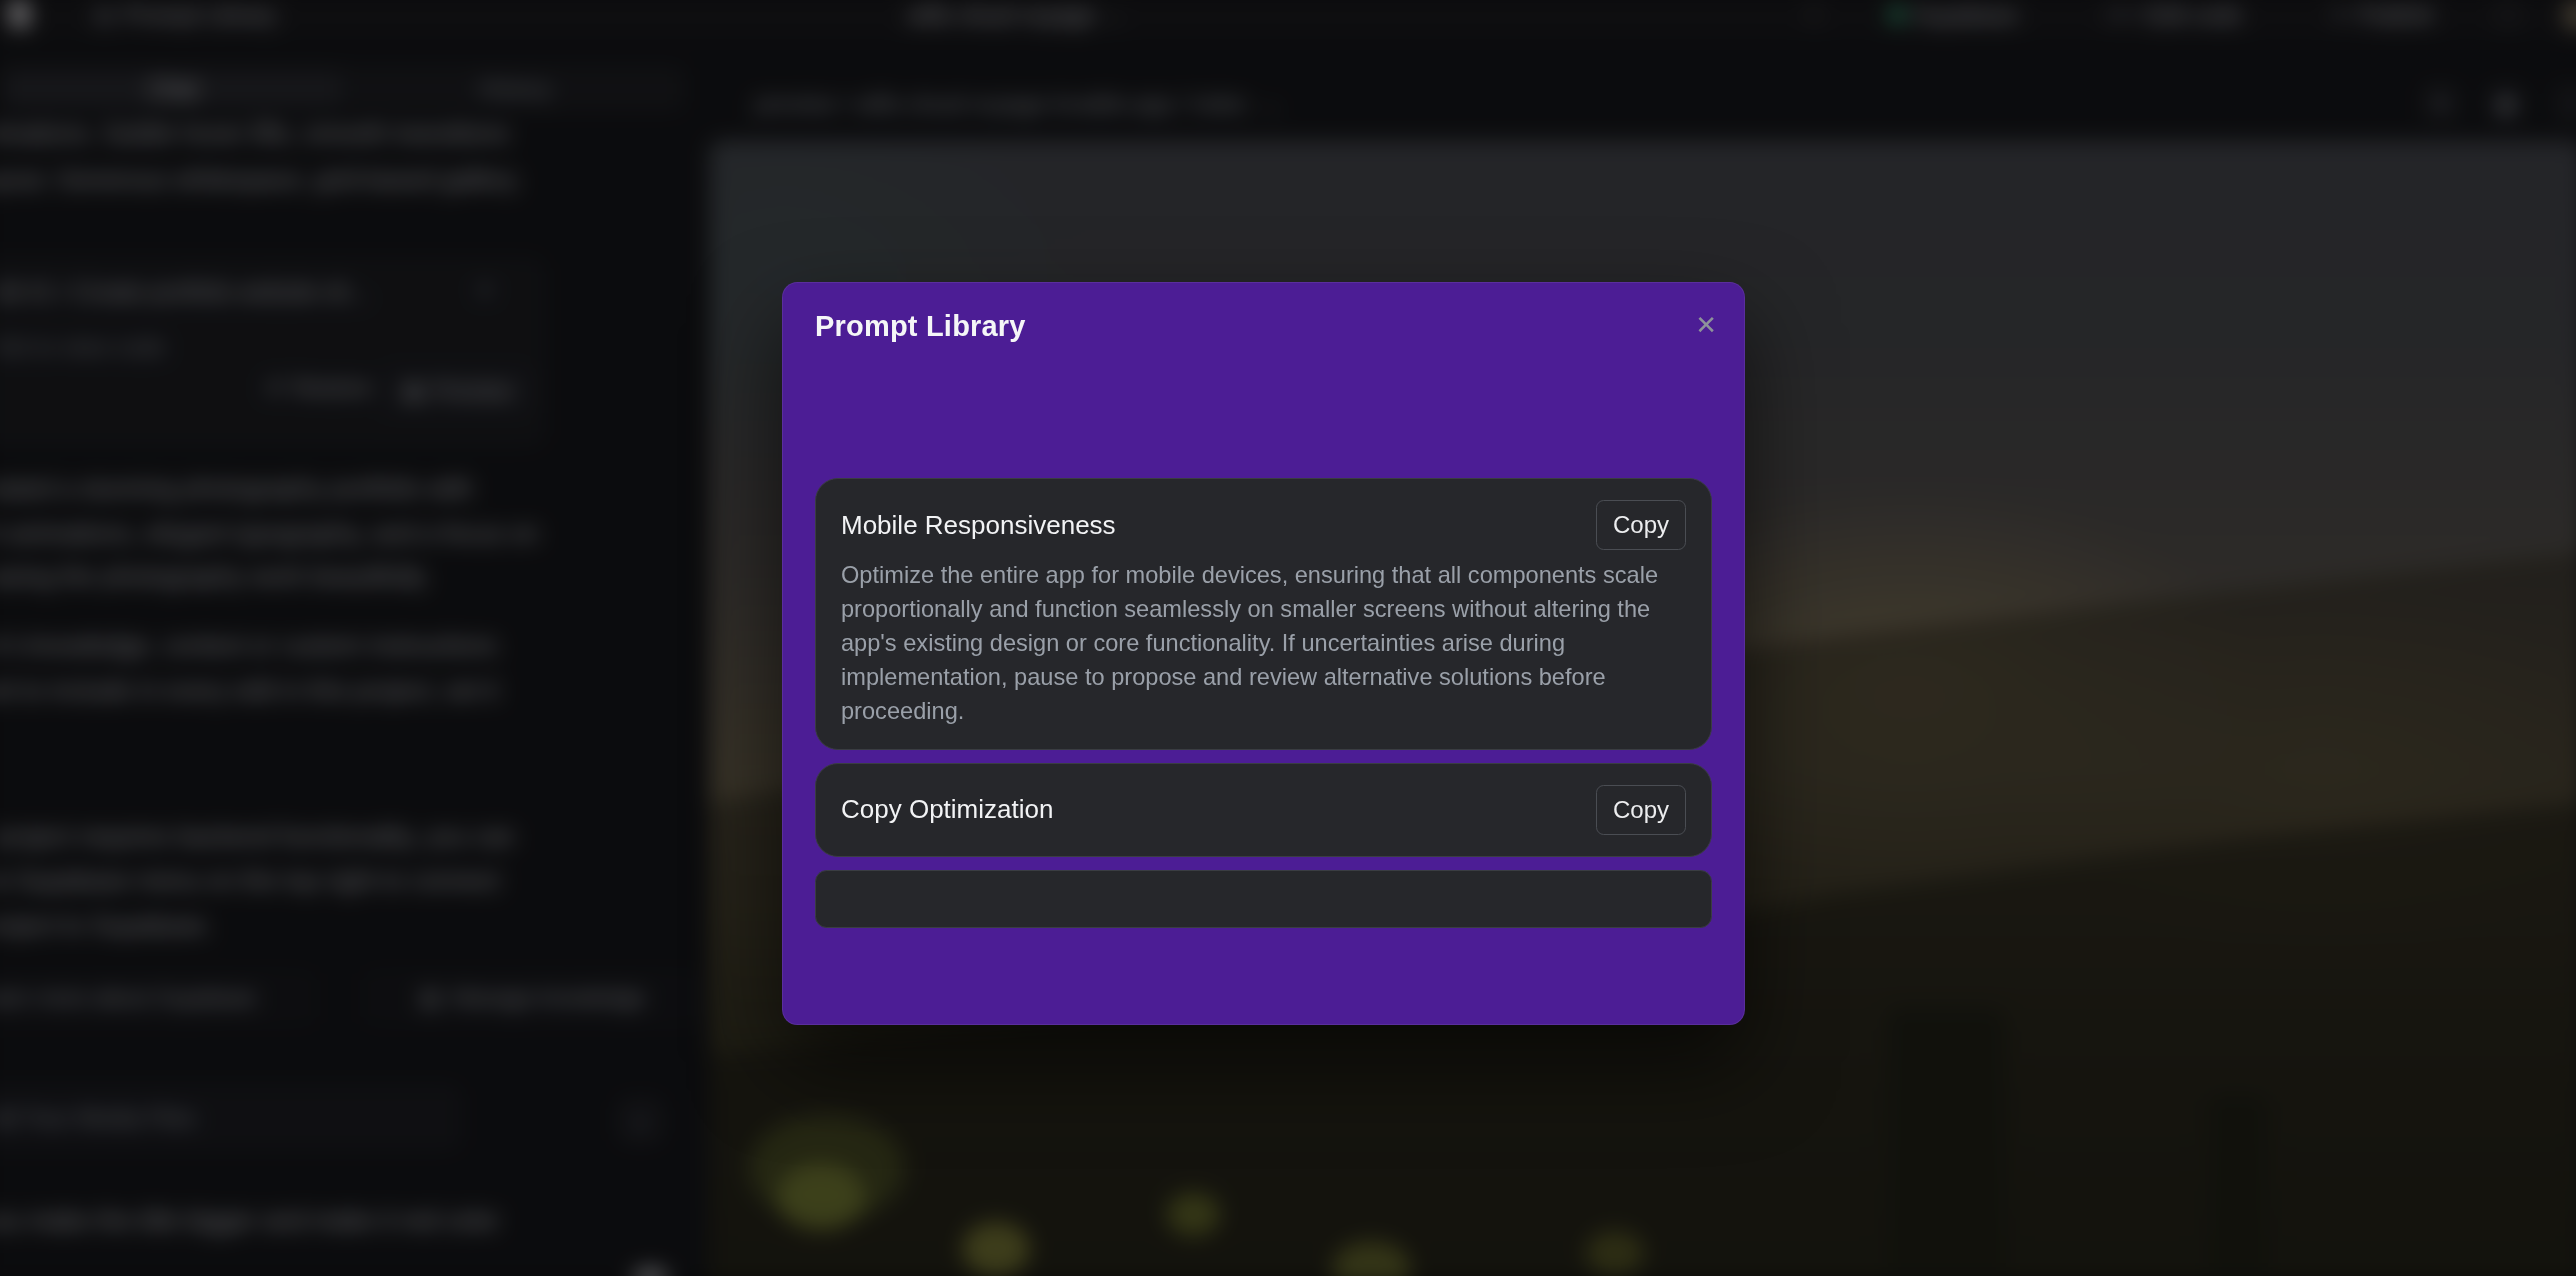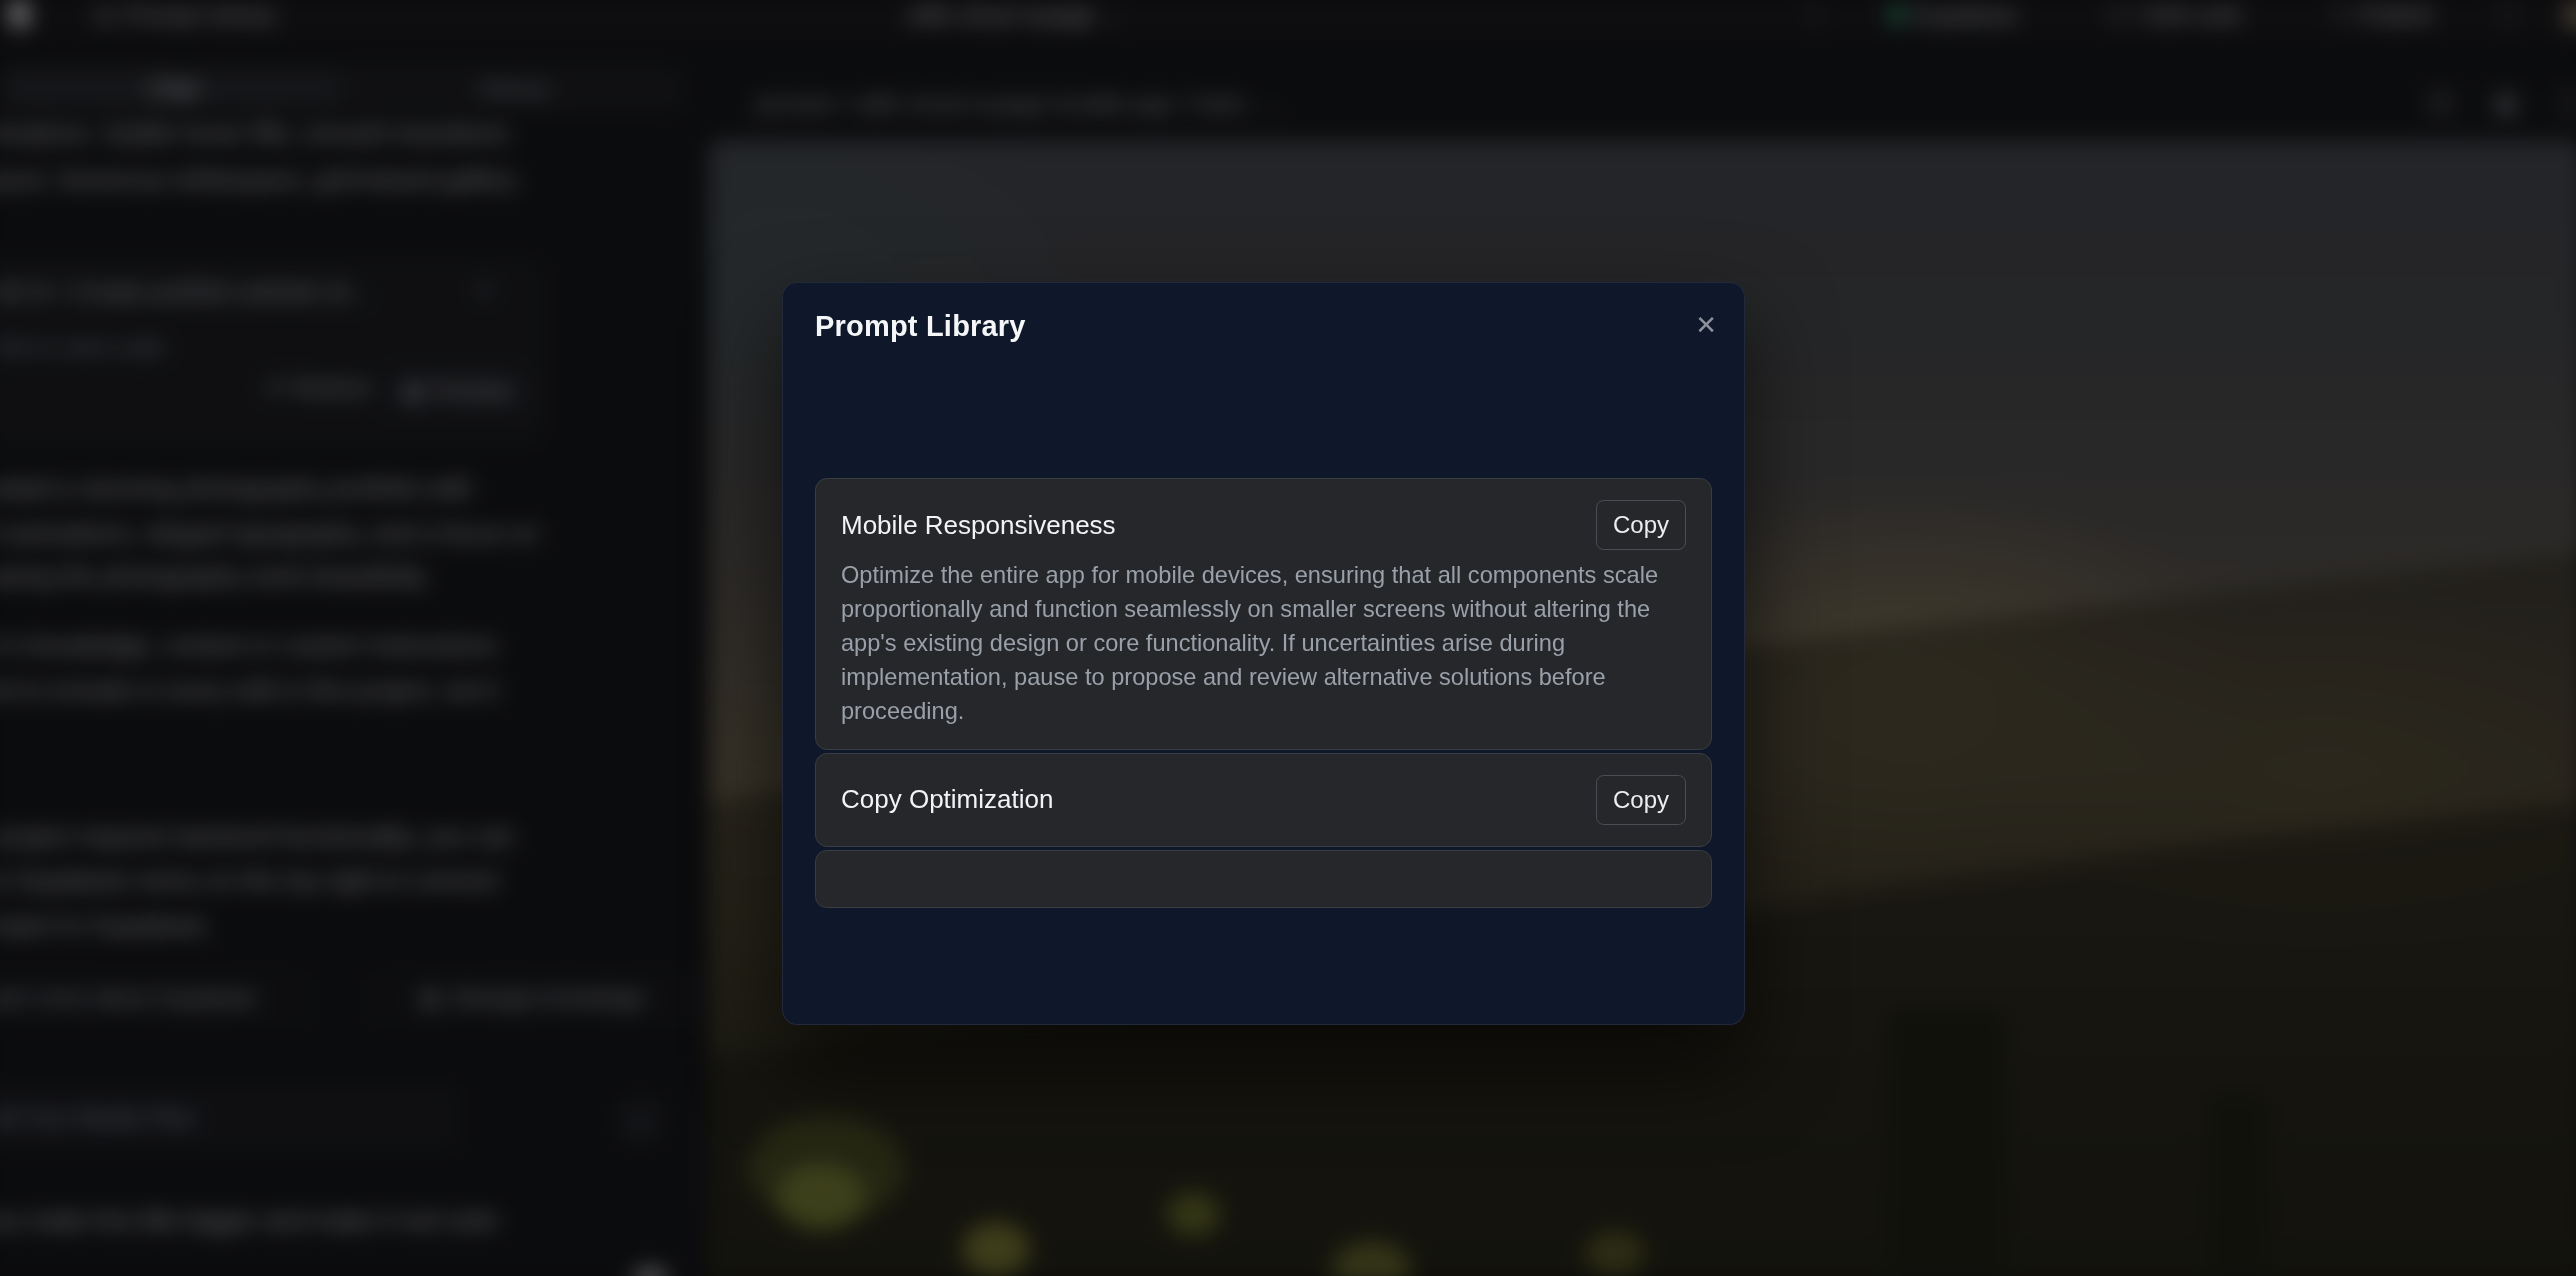--- a/index.html
+++ b/index.html
@@ -43,27 +43,27 @@
       radial-gradient(462px 270px at 86% 55%, rgba(152,132,82,.40), transparent 70%),
       radial-gradient(404px 289px at 4% 12%, rgba(66,96,96,.28), transparent 70%),
       linear-gradient(180deg,#43454a 0%,#46474a 18%,#565149 38%,#6a6048 55%,#5b5436 68%,#3c3c20 82%,#2c2f12 100%);}
   .ridge1{position:absolute;inset:0;background:rgba(42,38,24,.5);clip-path:polygon(0 58%,30% 50%,62% 43%,100% 36%,100% 100%,0 100%);}
   .ridge2{position:absolute;inset:0;background:rgba(25,24,14,.55);clip-path:polygon(0 100%,0 80%,35% 74%,60% 66%,82% 61%,100% 58%,100% 100%);}
   .stone{position:absolute;background:#1c1d10;border-radius:9.6px 13.5px 0 0;}
   .speck{position:absolute;border-radius:50%;}
   
   .dim{position:absolute;inset:0;background:rgba(8,8,10,.52);}
   
-  .modal{position:absolute;left:782px;top:282px;width:961px;height:741px;background:#0f172a;border:1px solid rgba(255,255,255,.08);border-radius:15.4px;box-shadow:0 39px 87px rgba(0,0,0,.6);}
+  .modal{position:absolute;left:782px;top:282px;width:961px;height:741px;background:#4c1d95;border:1px solid rgba(255,255,255,.08);border-radius:15.4px;box-shadow:0 39px 87px rgba(0,0,0,.6);}
   .m-title{position:absolute;left:32px;top:27px;font-size:29px;font-weight:600;color:#f5f6f7;letter-spacing:0.2px;}
   .m-close{position:absolute;right:27px;top:29px;font-size:26px;color:#8d929a;cursor:pointer;line-height:1;}
   .m-search{position:absolute;left:32px;top:92px;width:897px;height:69px;box-sizing:border-box;background:#242529;border:1px solid #3f4247;border-radius:9.6px;padding:0 25px;font-size:25px;color:#e5e7ea;font-family:"Liberation Sans",sans-serif;outline:none;}
   .m-search::placeholder{color:#99a0a9;}
   .plist{position:absolute;left:32px;top:195px;width:897px;height:481px;overflow:hidden;}
-  .pcard{box-sizing:border-box;width:897px;background:#26272b;border:1px solid #3a3d42;border-radius:12px;padding:21px 25px;margin-bottom:3px;}
+  .pcard{box-sizing:border-box;width:897px;background:#26272b;border:1px solid #3a3d42;border-radius:23px;padding:21px 25px;margin-bottom:13px;}
   .pcard-head{display:flex;align-items:center;justify-content:space-between;height:50px;}
   .pcard-title{font-size:26px;font-weight:500;color:#f2f3f5;}
   .copy-btn{width:90px;height:50px;background:transparent;border:1px solid #4a4d53;border-radius:7.7px;color:#ecedef;font-size:24px;font-family:"Liberation Sans",sans-serif;cursor:pointer;}
   .pcard-desc{margin-top:7.7px;font-size:23.6px;line-height:34px;color:#9aa0a9;}
   .pcard-sliver{box-sizing:border-box;width:897px;height:58px;background:#26272b;border:1px solid #3a3d42;border-radius:11.6px;}
 </style>
 </head>
 <body>
 
 <div class="bg-ui">

